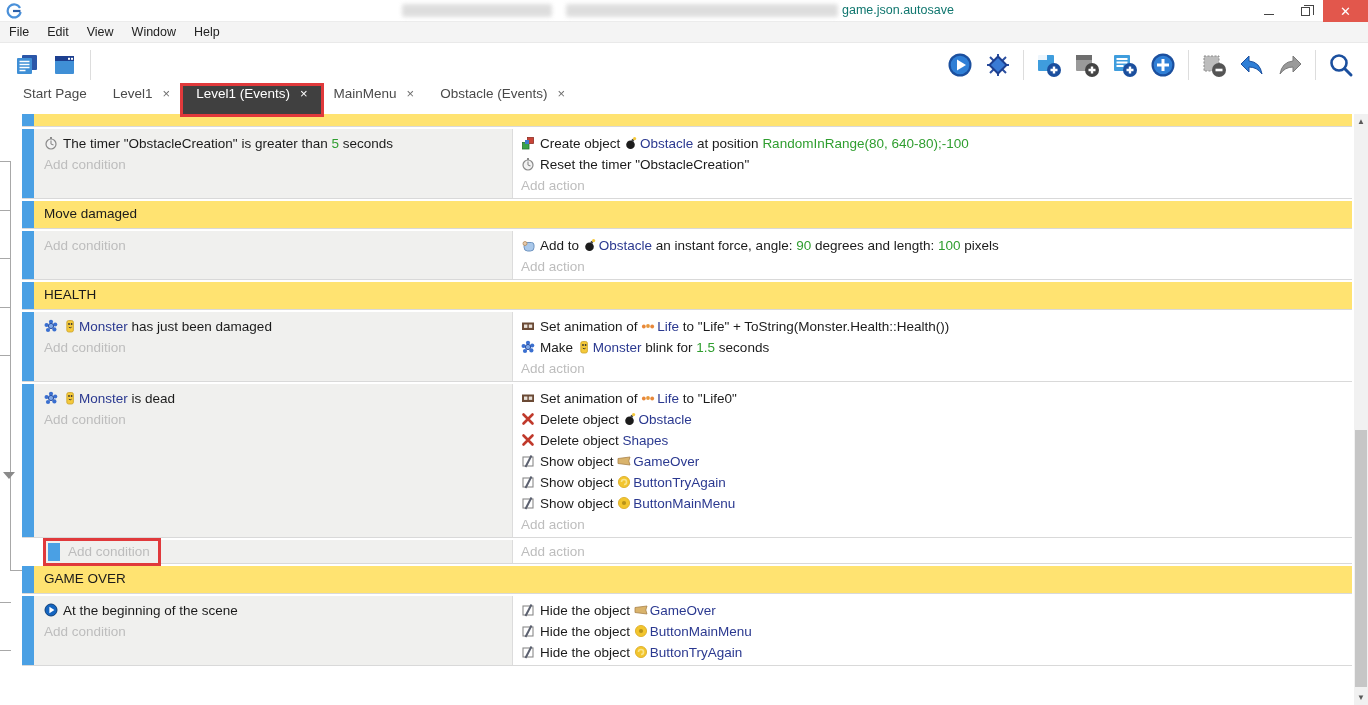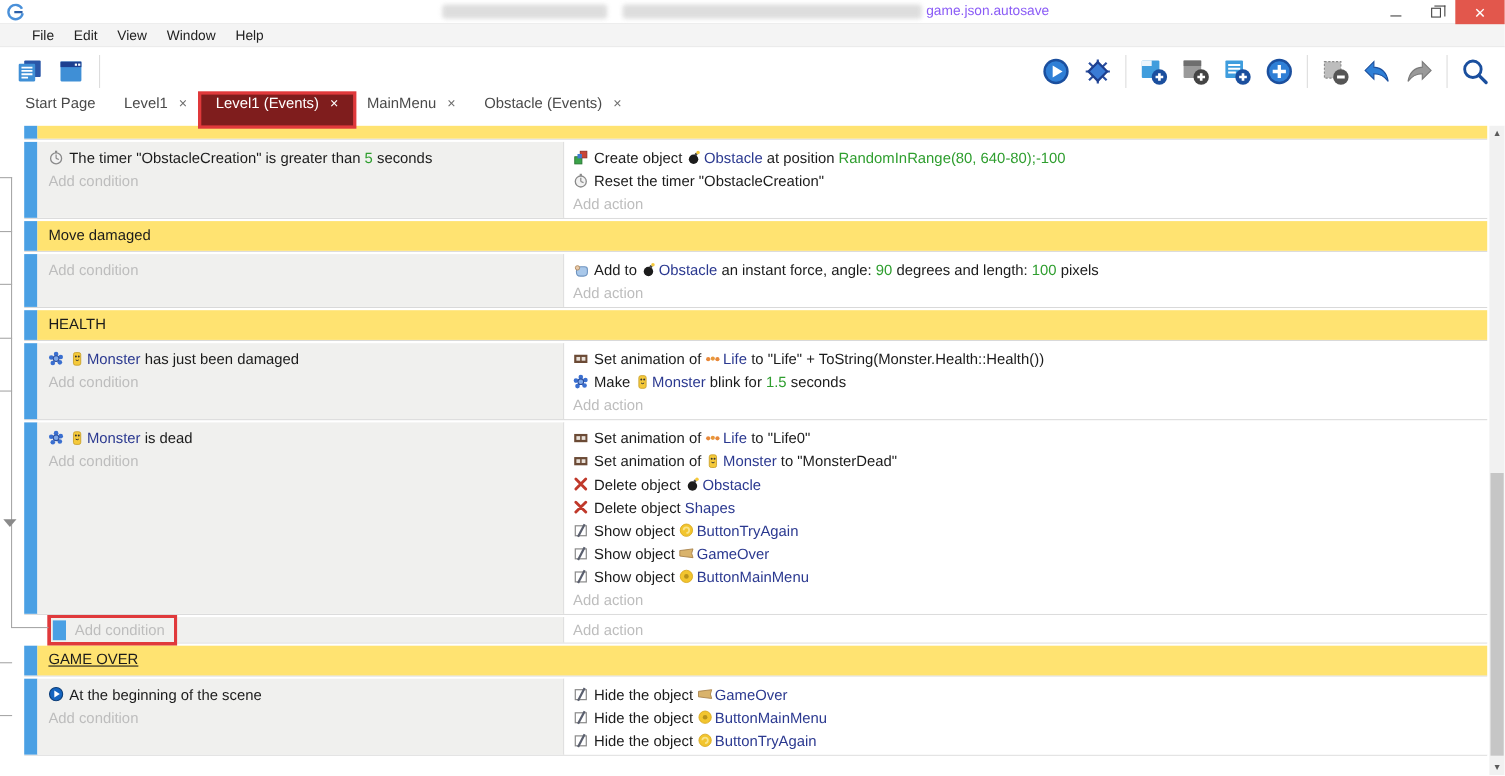--- a/index.html
+++ b/index.html
@@ -5,43 +5,43 @@
   * { margin:0; padding:0; box-sizing:border-box; }
   html,body { width:1368px; height:705px; overflow:hidden; background:#fff;
     font-family:"Liberation Sans", sans-serif; }
 
   
   .titlebar { height:22px; background:#fff; position:relative; border-bottom:1px solid #ececec; }
   .app-icon { position:absolute; left:6px; top:3px; width:16px; height:16px; }
   .redact { position:absolute; top:4px; height:13px; background:#d8d8d8; border-radius:3px; filter:blur(2px); opacity:.85; }
   .redact.r1 { left:402px; width:150px; }
   .redact.r2 { left:566px; width:272px; }
-  .title-text { position:absolute; left:842px; top:3px; font-size:12.5px; color:#8b5cf6; }
+  .title-text { position:absolute; left:842px; top:3px; font-size:12.5px; color:#0f766e; }
   .win-controls { position:absolute; right:0; top:0; height:22px; display:flex; }
   .win-btn { width:36px; height:22px; display:flex; align-items:center; justify-content:center; font-size:12px; color:#444; }
   .win-btn.close { width:45px; background:#e2574c; color:#fff; font-size:13px; }
   .restore-glyph { width:9px; height:9px; border:1px solid #444; position:relative; background:#fff; }
   .restore-glyph:before { content:""; position:absolute; left:2px; top:-3px; width:9px; height:9px; border:1px solid #444; border-left:none; border-bottom:none; }
   .min-glyph { width:10px; border-top:1.5px solid #444; margin-top:6px; }
 
   
-  .menubar { height:21px; background:#f4f4f4; display:flex; align-items:center; padding-left:20px; border-bottom:1px solid #e9e9e9; }
+  .menubar { height:21px; background:#f4f4f4; display:flex; align-items:center; padding-left:0; border-bottom:1px solid #e9e9e9; }
   .menu-item { font-size:12.5px; color:#222; padding:0 9px; height:21px; line-height:21px; }
 
   
   .toolbar { height:43px; background:#fff; display:flex; align-items:center; padding:0 8px; }
   .tool-btn { width:34px; height:34px; display:flex; align-items:center; justify-content:center; margin:0 2px; }
   .tool-sep { width:1px; height:30px; background:#ddd; margin:0 6px; }
   .toolbar-right { margin-left:auto; display:flex; align-items:center; }
 
   
   .tabs { height:28px; background:#fff; display:flex; align-items:stretch; padding-left:10px; position:relative; z-index:6; }
   .tab { display:flex; align-items:flex-start; padding:0 13px; font-size:13.5px; color:#4a4a4a; gap:10px; }
   .tab .close-x { color:#6e6e6e; font-size:13px; }
-  .tab.active { background:#7f1d1d; color:#fff; }
+  .tab.active { background:#404040; color:#fff; }
   .tab.active .close-x { color:#fff; }
   .tab.annotated { box-shadow:0 0 0 3px #e0393b; }
 
   
   .events-area { position:relative; height:591px; background:#fff; overflow:hidden; }
   .events-list { margin-left:22px; width:1330px; }
   .block { display:flex; margin-bottom:2px; border-bottom:1px solid #d9d9d9; position:relative; }
   .bluebar { width:12px; background:#4aa0e4; flex:none; }
   .comment-body { flex:1; background:#ffe371; color:#1b1b1b; font-size:13.5px; padding:5px 10px 0 10px; }
   .comment-partial .comment-body { padding-top:2px; }
@@ -367,52 +367,42 @@
           <div class="line"><span class="icn"><svg viewBox="0 0 14 14" width="100%" height="100%">
                 <rect x="1" y="3.5" width="12" height="7.5" fill="#6b4a35"></rect>
                 <rect x="3" y="5.5" width="3.4" height="3.4" fill="#e8e0d8"></rect>
                 <rect x="7.8" y="5.5" width="3.4" height="3.4" fill="#e8e0d8"></rect>
               </svg></span><span>Set animation of </span><span class="oicn"><svg viewBox="0 0 14 14" width="100%" height="100%">
                 <circle cx="2.8" cy="7.5" r="1.9" fill="#e8883a"></circle>
                 <circle cx="7" cy="7" r="1.9" fill="#e8983a"></circle>
                 <circle cx="11.2" cy="7.5" r="1.9" fill="#e8883a"></circle>
               </svg></span><span class="obj">Life</span><span> to "Life0"</span></div>
           <div class="line"><span class="icn"><svg viewBox="0 0 14 14" width="100%" height="100%">
-                <rect x="1" y="3.5" width="12" height="7.5" fill="#6b4a35"></rect>
-                <rect x="3" y="5.5" width="3.4" height="3.4" fill="#e8e0d8"></rect>
-                <rect x="7.8" y="5.5" width="3.4" height="3.4" fill="#e8e0d8"></rect>
-              </svg></span><span>Set animation of </span><span class="oicn"><svg viewBox="0 0 14 14" width="100%" height="100%">
-                <rect x="3.8" y="1.5" width="6.6" height="11.5" rx="1.8" fill="#f5c93a" stroke="#c9a12a" stroke-width=".8"></rect>
-                <circle cx="6" cy="5" r=".9" fill="#333"></circle>
-                <circle cx="8.6" cy="5" r=".9" fill="#333"></circle>
-                <path d="M5.8 8.2 q1.4 1.2 2.8 0" stroke="#333" stroke-width=".9" fill="none"></path>
-              </svg></span><span class="obj">Monster</span><span> to "MonsterDead"</span></div>
-          <div class="line"><span class="icn"><svg viewBox="0 0 14 14" width="100%" height="100%">
                 <path d="M2.5 2.5 L11.5 11.5 M11.5 2.5 L2.5 11.5" stroke="#c0392b" stroke-width="2.6" stroke-linecap="round"></path>
               </svg></span><span>Delete object </span><span class="oicn"><svg viewBox="0 0 14 14" width="100%" height="100%">
                 <circle cx="6.5" cy="8.8" r="4.3" fill="#1c1c1c"></circle>
                 <rect x="7.6" y="3.2" width="2.4" height="2.2" fill="#4a4a4a" transform="rotate(25 8.8 4.3)"></rect>
                 <circle cx="10.6" cy="2.6" r="1.6" fill="#f5c93a"></circle>
               </svg></span><span class="obj">Obstacle</span></div>
           <div class="line"><span class="icn"><svg viewBox="0 0 14 14" width="100%" height="100%">
                 <path d="M2.5 2.5 L11.5 11.5 M11.5 2.5 L2.5 11.5" stroke="#c0392b" stroke-width="2.6" stroke-linecap="round"></path>
               </svg></span><span>Delete object </span><span class="obj">Shapes</span></div>
           <div class="line"><span class="icn"><svg viewBox="0 0 14 14" width="100%" height="100%">
                 <rect x="2" y="3" width="10" height="9" fill="#fff" stroke="#8a8a8a" stroke-width="1.1"></rect>
                 <path d="M10.5 1.5 L4.5 13" stroke="#5a5f6e" stroke-width="2"></path>
               </svg></span><span>Show object </span><span class="oicn"><svg viewBox="0 0 14 14" width="100%" height="100%">
+                <polygon points="1,4.5 13,3 11.8,7 13,11 1,9.5" fill="#d9b36c" stroke="#a8824a" stroke-width=".8"></polygon>
+              </svg></span><span class="obj">GameOver</span></div>
+          <div class="line"><span class="icn"><svg viewBox="0 0 14 14" width="100%" height="100%">
+                <rect x="2" y="3" width="10" height="9" fill="#fff" stroke="#8a8a8a" stroke-width="1.1"></rect>
+                <path d="M10.5 1.5 L4.5 13" stroke="#5a5f6e" stroke-width="2"></path>
+              </svg></span><span>Show object </span><span class="oicn"><svg viewBox="0 0 14 14" width="100%" height="100%">
                 <circle cx="7" cy="7" r="5.6" fill="#f2c52e" stroke="#d9a81f" stroke-width=".8"></circle>
                 <path d="M4.5 7 a2.5 2.5 0 1 1 2.5 2.5" fill="none" stroke="#f9e48a" stroke-width="1.6"></path>
               </svg></span><span class="obj">ButtonTryAgain</span></div>
-          <div class="line"><span class="icn"><svg viewBox="0 0 14 14" width="100%" height="100%">
-                <rect x="2" y="3" width="10" height="9" fill="#fff" stroke="#8a8a8a" stroke-width="1.1"></rect>
-                <path d="M10.5 1.5 L4.5 13" stroke="#5a5f6e" stroke-width="2"></path>
-              </svg></span><span>Show object </span><span class="oicn"><svg viewBox="0 0 14 14" width="100%" height="100%">
-                <polygon points="1,4.5 13,3 11.8,7 13,11 1,9.5" fill="#d9b36c" stroke="#a8824a" stroke-width=".8"></polygon>
-              </svg></span><span class="obj">GameOver</span></div>
           <div class="line"><span class="icn"><svg viewBox="0 0 14 14" width="100%" height="100%">
                 <rect x="2" y="3" width="10" height="9" fill="#fff" stroke="#8a8a8a" stroke-width="1.1"></rect>
                 <path d="M10.5 1.5 L4.5 13" stroke="#5a5f6e" stroke-width="2"></path>
               </svg></span><span>Show object </span><span class="oicn"><svg viewBox="0 0 14 14" width="100%" height="100%">
                 <circle cx="7" cy="7" r="5.6" fill="#f2c52e" stroke="#d9a81f" stroke-width=".8"></circle>
                 <circle cx="7" cy="7" r="2.1" fill="#b8921a"></circle>
               </svg></span><span class="obj">ButtonMainMenu</span></div>
           <div class="line add">Add action</div>
         </div>
       </div>
@@ -422,21 +412,21 @@
             <div class="minibar"></div>
             <span class="sub-add">Add condition</span>
           </div>
         </div>
         <div class="subrow-right">
           <span class="sub-add">Add action</span>
         </div>
       </div>
       <div class="block">
         <div class="bluebar"></div>
-        <div class="comment-body" style="min-height: 27px; text-decoration: underline;">GAME OVER</div>
+        <div class="comment-body" style="min-height: 27px;">GAME OVER</div>
       </div>
       <div class="block">
         <div class="bluebar"></div>
         <div class="cond-col">
           <div class="line"><span class="icn"><svg viewBox="0 0 14 14" width="100%" height="100%">
                 <circle cx="7" cy="7" r="6" fill="#1565c0"></circle>
                 <circle cx="7" cy="7" r="6" fill="none" stroke="#0d3e78" stroke-width="1"></circle>
                 <polygon points="5.4,3.8 10.4,7 5.4,10.2" fill="#fff"></polygon>
               </svg></span><span>At the beginning of the scene</span></div>
           <div class="line add">Add condition</div>

